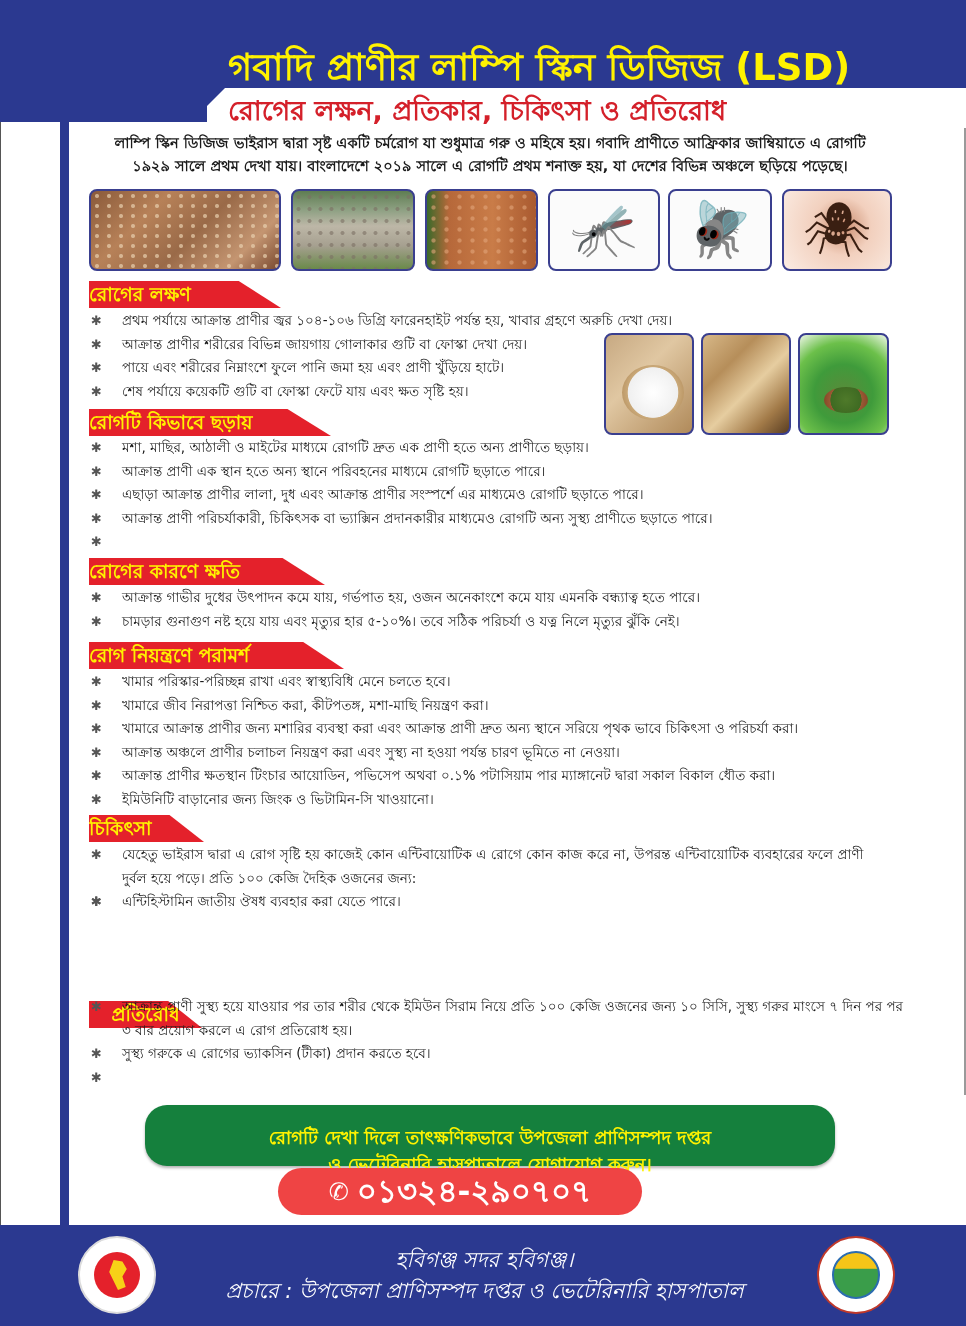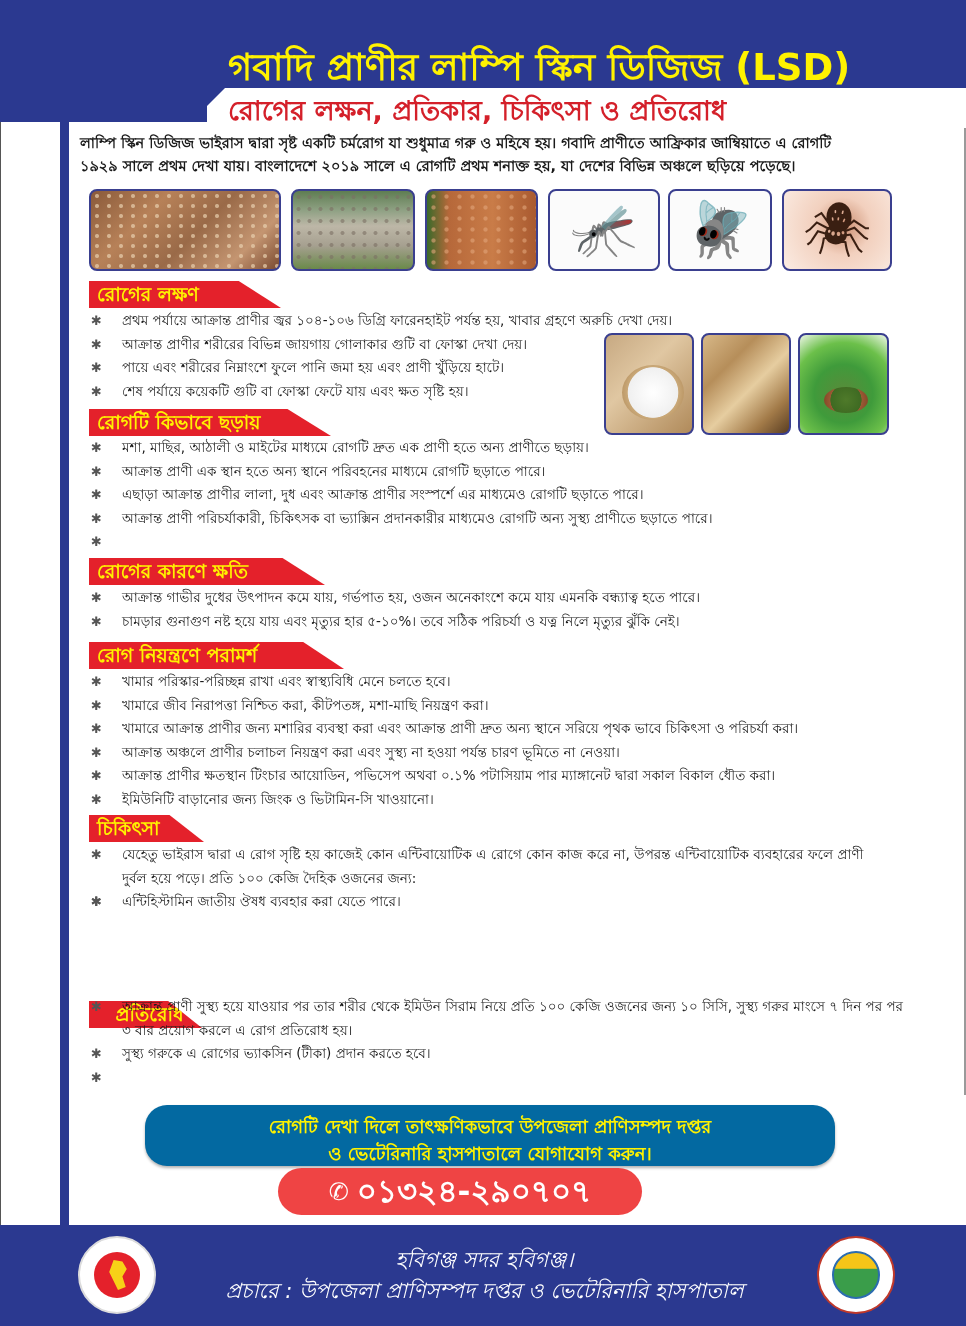--- a/index.html
+++ b/index.html
@@ -11,63 +11,63 @@
   .left-white { position: absolute; left: 0; top: 122px; width: 60px; height: 1103px; background: #ffffff; border-left: 1px solid #555; }
   .left-stripe { position: absolute; left: 60px; top: 122px; width: 9px; height: 1103px; background: #2b3990; }
   .right-line { position: absolute; right: 0; top: 88px; width: 2px; height: 1007px; background: #9a9a9a; }
   .content { position: absolute; left: 69px; top: 122px; width: 895px; height: 1103px; background: #ffffff; }
 
   .title { position: absolute; left: 228px; top: 38px; font-size: 37px; font-weight: bold; color: #fff200; letter-spacing: 0; white-space: nowrap; }
   .subtitle-band { position: absolute; left: 207px; top: 88px; width: 759px; height: 40px; background: #ffffff;
                    clip-path: polygon(18px 0, 100% 0, 100% 100%, 0 100%, 0 18px); }
   .subtitle { position: absolute; left: 228px; top: 90px; font-size: 27px; font-weight: bold; color: #d4202a; white-space: nowrap; }
 
-  .intro { position: absolute; left: 80px; top: 132px; width: 820px; font-size: 14.5px; line-height: 23px; color: #1a1a1a; font-weight: bold; }
+  .intro { position: absolute; left: 80px; top: 132px; width: 820px; text-align: center; font-size: 14.5px; line-height: 23px; color: #1a1a1a; font-weight: bold; }
 
   
   .photo { position: absolute; border: 2px solid #3a3f8f; border-radius: 8px; overflow: hidden; }
   .ph-skin { background: linear-gradient(135deg,#8a5a3a 0%,#b78158 30%,#9a6a48 55%,#c49571 80%,#7a4a30 100%); }
   .ph-skin::after { content:""; position:absolute; inset:0; background-image: radial-gradient(circle, #e8cfae 1.5px, transparent 2.5px); background-size: 12px 10px; opacity:.7; }
   .ph-cow1 { background: linear-gradient(180deg,#5f7d52 0%,#8fa184 25%,#bdb7a7 45%,#a6a090 70%,#6a8a4a 100%); }
   .ph-cow1::after { content:""; position:absolute; inset:0; background-image: radial-gradient(circle,#7b6f63 1.5px,transparent 2.5px); background-size: 11px 12px; opacity:.6; }
   .ph-cow2 { background: linear-gradient(90deg,#3a6a2a 0%,#b6683a 20%,#c97c48 60%,#a95a30 100%); }
   .ph-cow2::after { content:""; position:absolute; inset:0; background-image: radial-gradient(circle,#e2a57a 1.6px,transparent 2.6px); background-size: 13px 11px; opacity:.6; }
   .ph-white { background: #fbfbfb; }
   .ph-tick { background: radial-gradient(circle at 55% 45%, #c98b6d 0%, #f2d0be 40%, #fbece3 100%); }
   .bug { position:absolute; left:50%; top:50%; transform:translate(-50%,-50%); font-size: 54px; color:#222; line-height:1; }
   .ph-tick .bug { color:#3a1f12; }
   .ph-salt { background: linear-gradient(135deg,#c7a982 0%,#e0c7a2 40%,#b08a5a 100%); }
   .ph-salt::after { content:""; position:absolute; left:16px; top:30px; width:62px; height:55px; border-radius:50%; background: radial-gradient(circle,#ffffff 0%,#f0f0f0 60%,#c9a878 62%,#a57b48 100%); }
   .ph-jaggery { background: linear-gradient(135deg,#d7b888 0%,#b68e5a 30%,#e6cda0 55%,#a27a48 80%,#5a3e22 100%); }
   .ph-neem { background: radial-gradient(circle at 50% 60%,#5b8a3a 0%,#3f9b3b 40%,#6cc04a 70%,#eef7e8 100%); }
   .ph-neem::after { content:""; position:absolute; left:24px; top:52px; width:44px; height:26px; border-radius:50%; background: radial-gradient(circle,#4f7a2a 0%,#3e6a22 60%,#9a5a34 62%,#7a3f22 100%); }
 
   
-  .sec-head { position: absolute; left: 89px; height: 27px; background: #e4212b; color: #fff200; font-weight: bold; font-size: 19px; line-height: 27px; padding-left: 8px; white-space: nowrap; }
+  .sec-head { position: absolute; left: 89px; height: 27px; background: #e4212b; color: #fff200; font-weight: bold; font-size: 19px; line-height: 27px; padding-left: 0; white-space: nowrap; }
   .sec-head.h1 { top: 281px; width: 192px; clip-path: polygon(0 0, 78% 0, 100% 100%, 0 100%); }
   .sec-head.h2 { top: 409px; width: 242px; clip-path: polygon(0 0, 82% 0, 100% 100%, 0 100%); }
   .sec-head.h3 { top: 558px; width: 236px; clip-path: polygon(0 0, 82% 0, 100% 100%, 0 100%); }
   .sec-head.h4 { top: 642px; width: 255px; clip-path: polygon(0 0, 84% 0, 100% 100%, 0 100%); }
   .sec-head.h5 { top: 815px; width: 115px; clip-path: polygon(0 0, 70% 0, 100% 100%, 0 100%); }
   .sec-head.h6 { top: 1001px; width: 113px; clip-path: polygon(0 0, 70% 0, 100% 100%, 0 100%); text-align: center; }
 
   .list { position: absolute; left: 89px; list-style: none; font-size: 13.5px; color: #1a1a1a; }
   .list li { position: relative; padding-left: 33px; line-height: 23.5px; white-space: nowrap; }
   .list li.wrap { white-space: normal; }
   .list li .star { position: absolute; left: 2px; top: 0; color: #555; font-size: 13px; }
   .l1 { top: 309px; }
   .l2 { top: 436px; }
   .l3 { top: 586px; }
   .l4 { top: 670px; }
   .l5 { top: 843px; width: 800px; }
   .l6 { top: 995px; width: 820px; }
 
   
-  .cta { position: absolute; left: 145px; top: 1105px; width: 690px; height: 61px; border-radius: 22px; background: #0369a1;
-         color: #fff200; font-weight: bold; font-size: 18px; line-height: 27px; text-align: center; padding-top: 8px; box-shadow: 0 2px 3px rgba(0,0,0,.3); }
+  .cta { position: absolute; left: 145px; top: 1105px; width: 690px; height: 61px; border-radius: 22px; background: #15803d;
+         color: #fff200; font-weight: bold; font-size: 18px; line-height: 27px; text-align: center; padding-top: 19px; box-shadow: 0 2px 3px rgba(0,0,0,.3); }
   .phone { position: absolute; left: 278px; top: 1168px; width: 364px; height: 47px; border-radius: 24px; background: #ef4444;
            color: #ffffff; font-size: 31px; font-weight: bold; line-height: 47px; text-align: center; white-space: nowrap; }
   .phone .ph-icon { font-size: 24px; margin-right: 8px; vertical-align: 2px; }
 
   
   .footer { position: absolute; left: 0; top: 1225px; width: 966px; height: 101px; background: #2b3990; }
   .footer-text { position: absolute; left: 162px; top: 20px; width: 645px; text-align: center; color: #ffffff; font-style: italic; font-size: 21px; line-height: 31px; }
   .seal { position: absolute; top: 11px; width: 78px; height: 78px; border-radius: 50%; background: #ffffff; border: 2px solid #dcdcdc; }
   .seal-gov { left: 78px; }
   .seal-gov .inner { position:absolute; left:14px; top:14px; width:46px; height:46px; border-radius:50%; background:#e4212b; }

